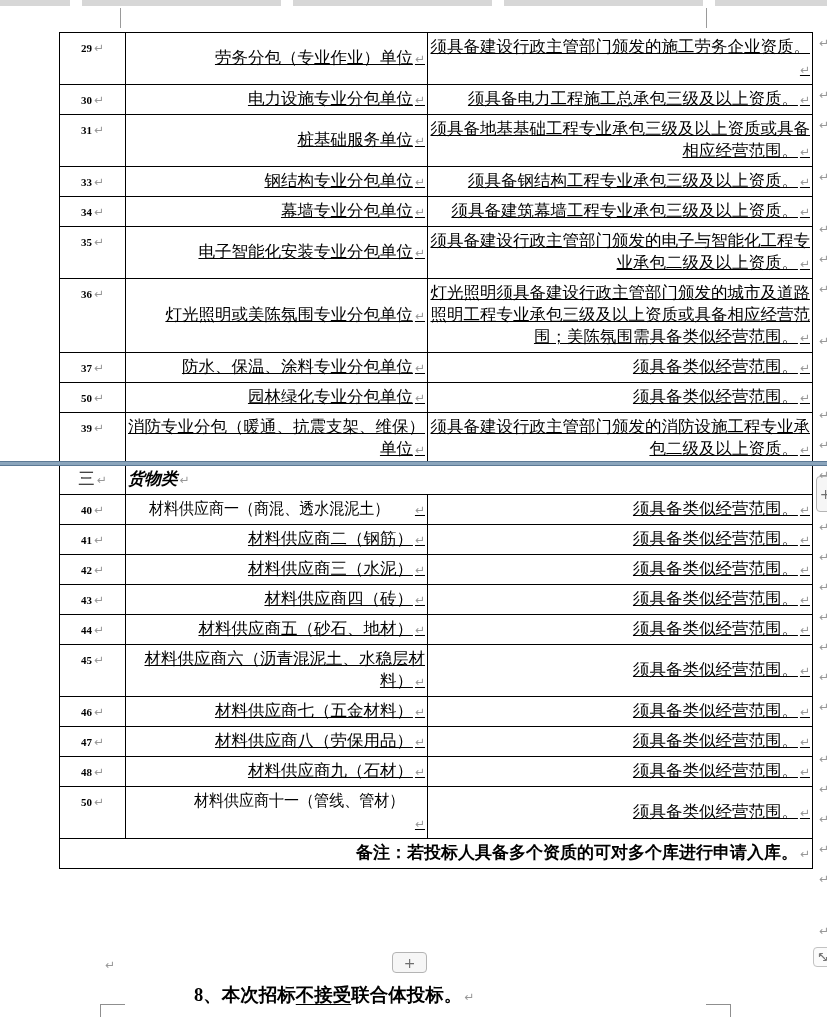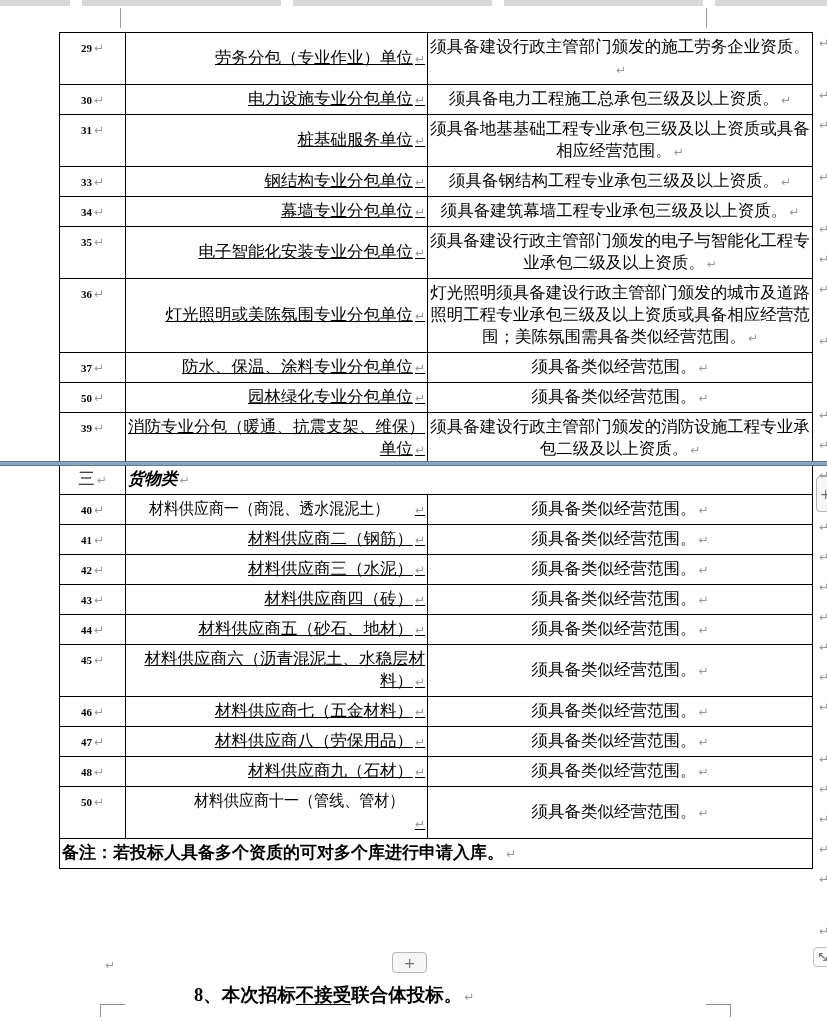--- a/index.html
+++ b/index.html
@@ -22,23 +22,23 @@
   .doc-table { position:absolute; left:59px; top:32px; border-collapse:collapse; table-layout:fixed; }
   .doc-table td { border:1.5px solid #000; font-size:16.5px; line-height:22px; padding:3px 2px;
                   overflow:hidden; }
   td.c-num  { text-align:center; vertical-align:top; font-family:"Liberation Serif", serif; }
   td.c-num b { font-size:11px; }
   td.c-name { vertical-align:middle; text-align:right;text-decoration:underline; }
   td.c-name.ind { text-indent:33px; }
   td.c-name .fit { display:inline-block; white-space:nowrap; transform:scaleX(0.91);
                    transform-origin:0 50%; text-indent:0; }
   td.c-name.ind .fit { margin-left:33px; }
-  td.c-req  { vertical-align:middle; text-align:center; }
+  td.c-req  { vertical-align:middle; text-align:right;text-decoration:underline; }
   td.c-sec  { text-align:left; vertical-align:middle; font-weight:bold;font-style:italic; }
-  td.c-note { text-align:left; vertical-align:middle; font-weight:bold; font-size:17px;margin-top:20px; }
+  td.c-note { text-align:right; vertical-align:middle; font-weight:bold; font-size:17px;margin-top:20px; }
 
   
   .pm { color:#989898; font-size:12px; font-family:"DejaVu Sans", sans-serif; margin-left:2px;
         font-weight:normal; }
   .pm.abs { position:absolute; font-size:12px; }
 
   
   .row-divider { position:absolute; left:0; width:827px; height:5px;
                  border-top:1px solid; border-bottom:1px solid; }
 

